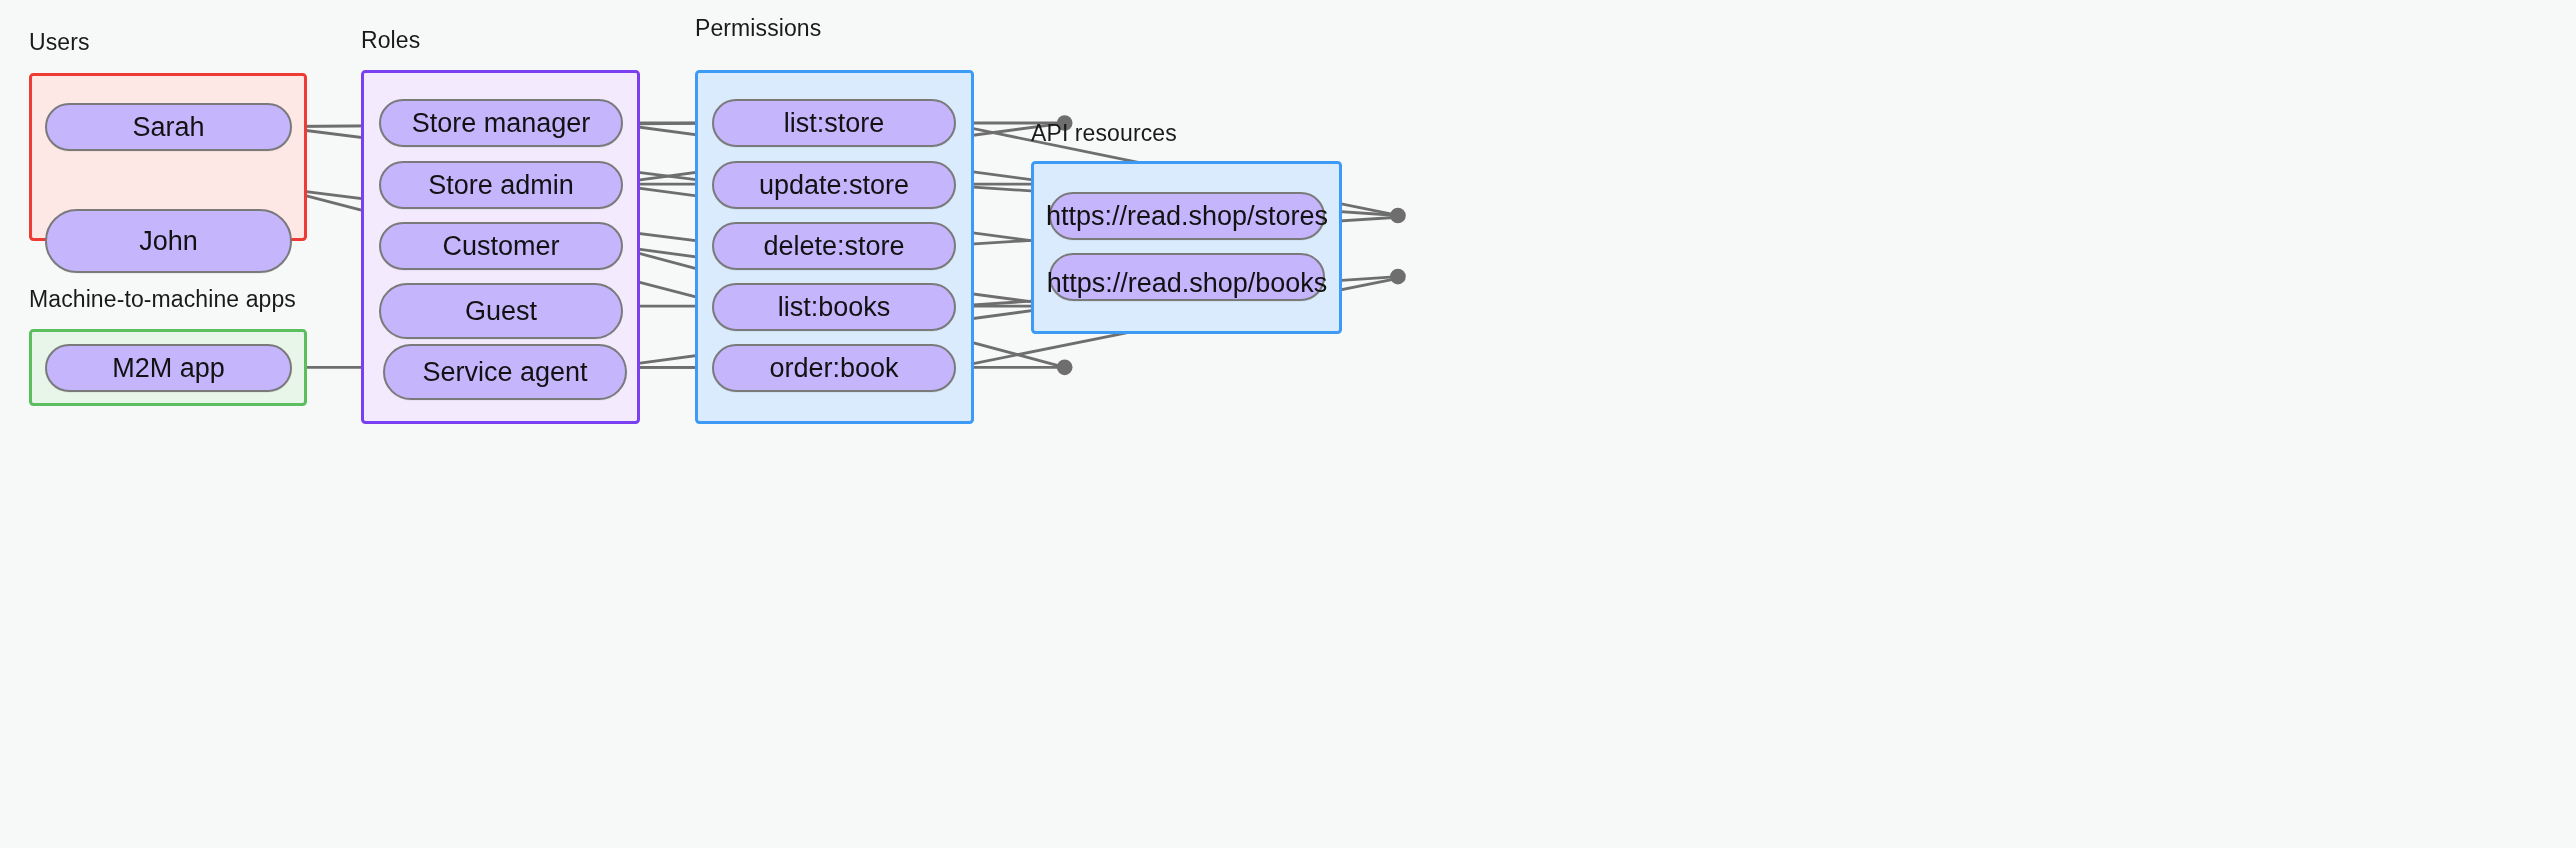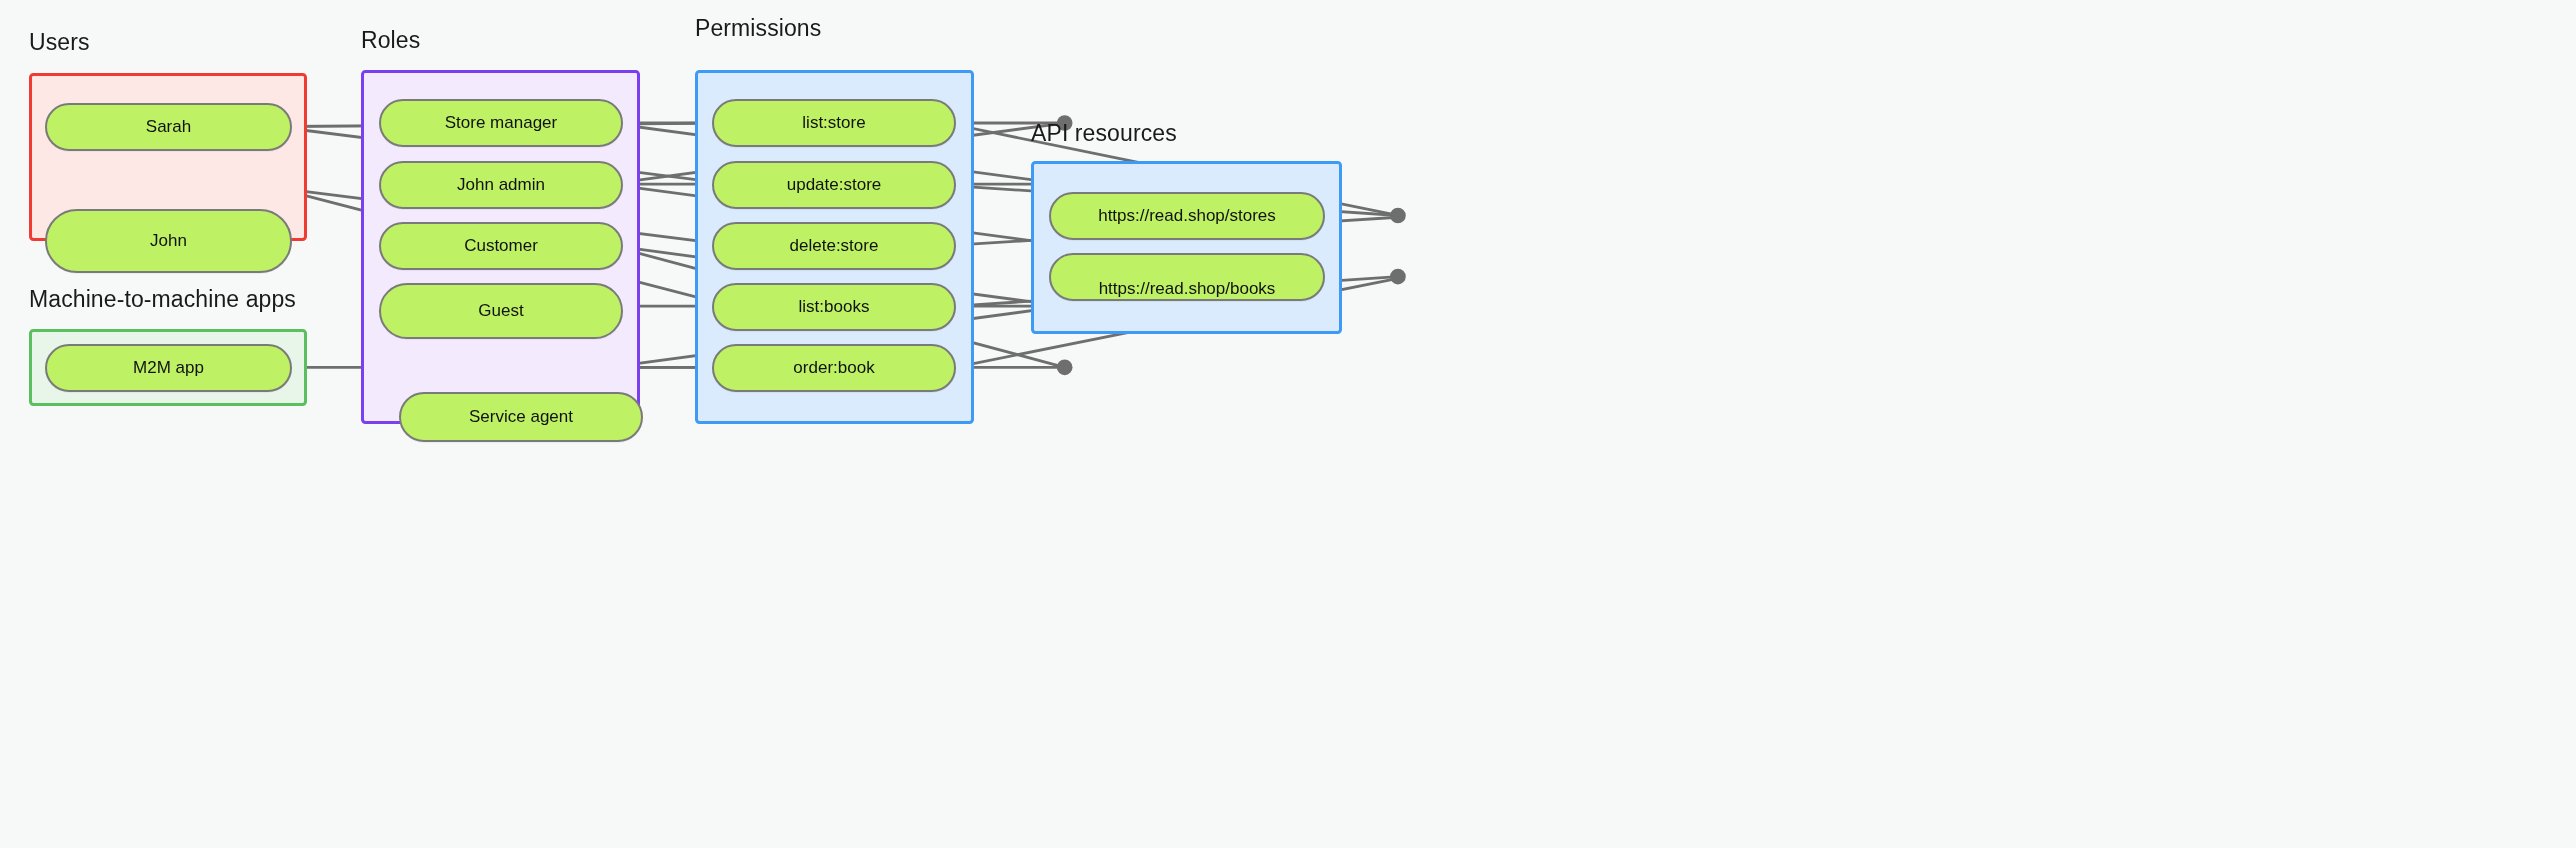--- a/index.html
+++ b/index.html
@@ -29,27 +29,27 @@
   }
   .g-users{border-color:#EE3B33;background:#FDE8E6;}
   .g-m2m{border-color:#5BBE5F;background:#E7F6E8;}
   .g-roles{border-color:#7B3FF2;background:#F3EBFD;}
   .g-perms{border-color:#3D9BF5;background:#D9EBFC;}
   .g-api{border-color:#3D9BF5;background:#D9EBFC;}
 
   .node{
     position:absolute;
     box-sizing:border-box;
-    background:#bef264;
+    background:#c4b5fd;
     border:2.6px solid #7A7A7A;
     border-radius:872px;
     display:flex;
     align-items:center;
     justify-content:center;
-    font-size:17px;
+    font-size:27px;
     color:#121212;
     white-space:nowrap;
     box-shadow:0 0.9px 0.9px rgba(0,0,0,.05);
   }
 </style>
 </head>
 <body>
 
 <div id="stage">
 
@@ -110,29 +110,29 @@
   <div class="node" style="left:45px;top:344px;width:247px;height:48px;">
     <span>M2M app</span>
   </div>
 
   <div class="group-label" style="left:361px;top:27px;">Roles</div>
   <div class="group-box g-roles" style="left:361px;top:70px;width:279px;height:354px;"></div>
   <div class="node" style="left:379px;top:99px;width:244px;height:48px;">
     <span>Store manager</span>
   </div>
   <div class="node" style="left:379px;top:161px;width:244px;height:48px;">
-    <span>John admin</span>
+    <span>Store admin</span>
   </div>
   <div class="node" style="left:379px;top:222px;width:244px;height:48px;">
     <span>Customer</span>
   </div>
   <div class="node" style="left:379px;top:283px;width:244px;height:56px;">
     <span>Guest</span>
   </div>
-  <div class="node" style="left:399px;top:344px;width:244px;height:50px;margin-top:48px;">
+  <div class="node" style="left:383px;top:344px;width:244px;height:56px;">
     <span>Service agent</span>
   </div>
 
   <div class="group-label" style="left:695px;top:15px;">Permissions</div>
   <div class="group-box g-perms" style="left:695px;top:70px;width:279px;height:354px;"></div>
   <div class="node" style="left:712px;top:99px;width:244px;height:48px;">
     <span>list:store</span>
   </div>
   <div class="node" style="left:712px;top:161px;width:244px;height:48px;">
     <span>update:store</span>

